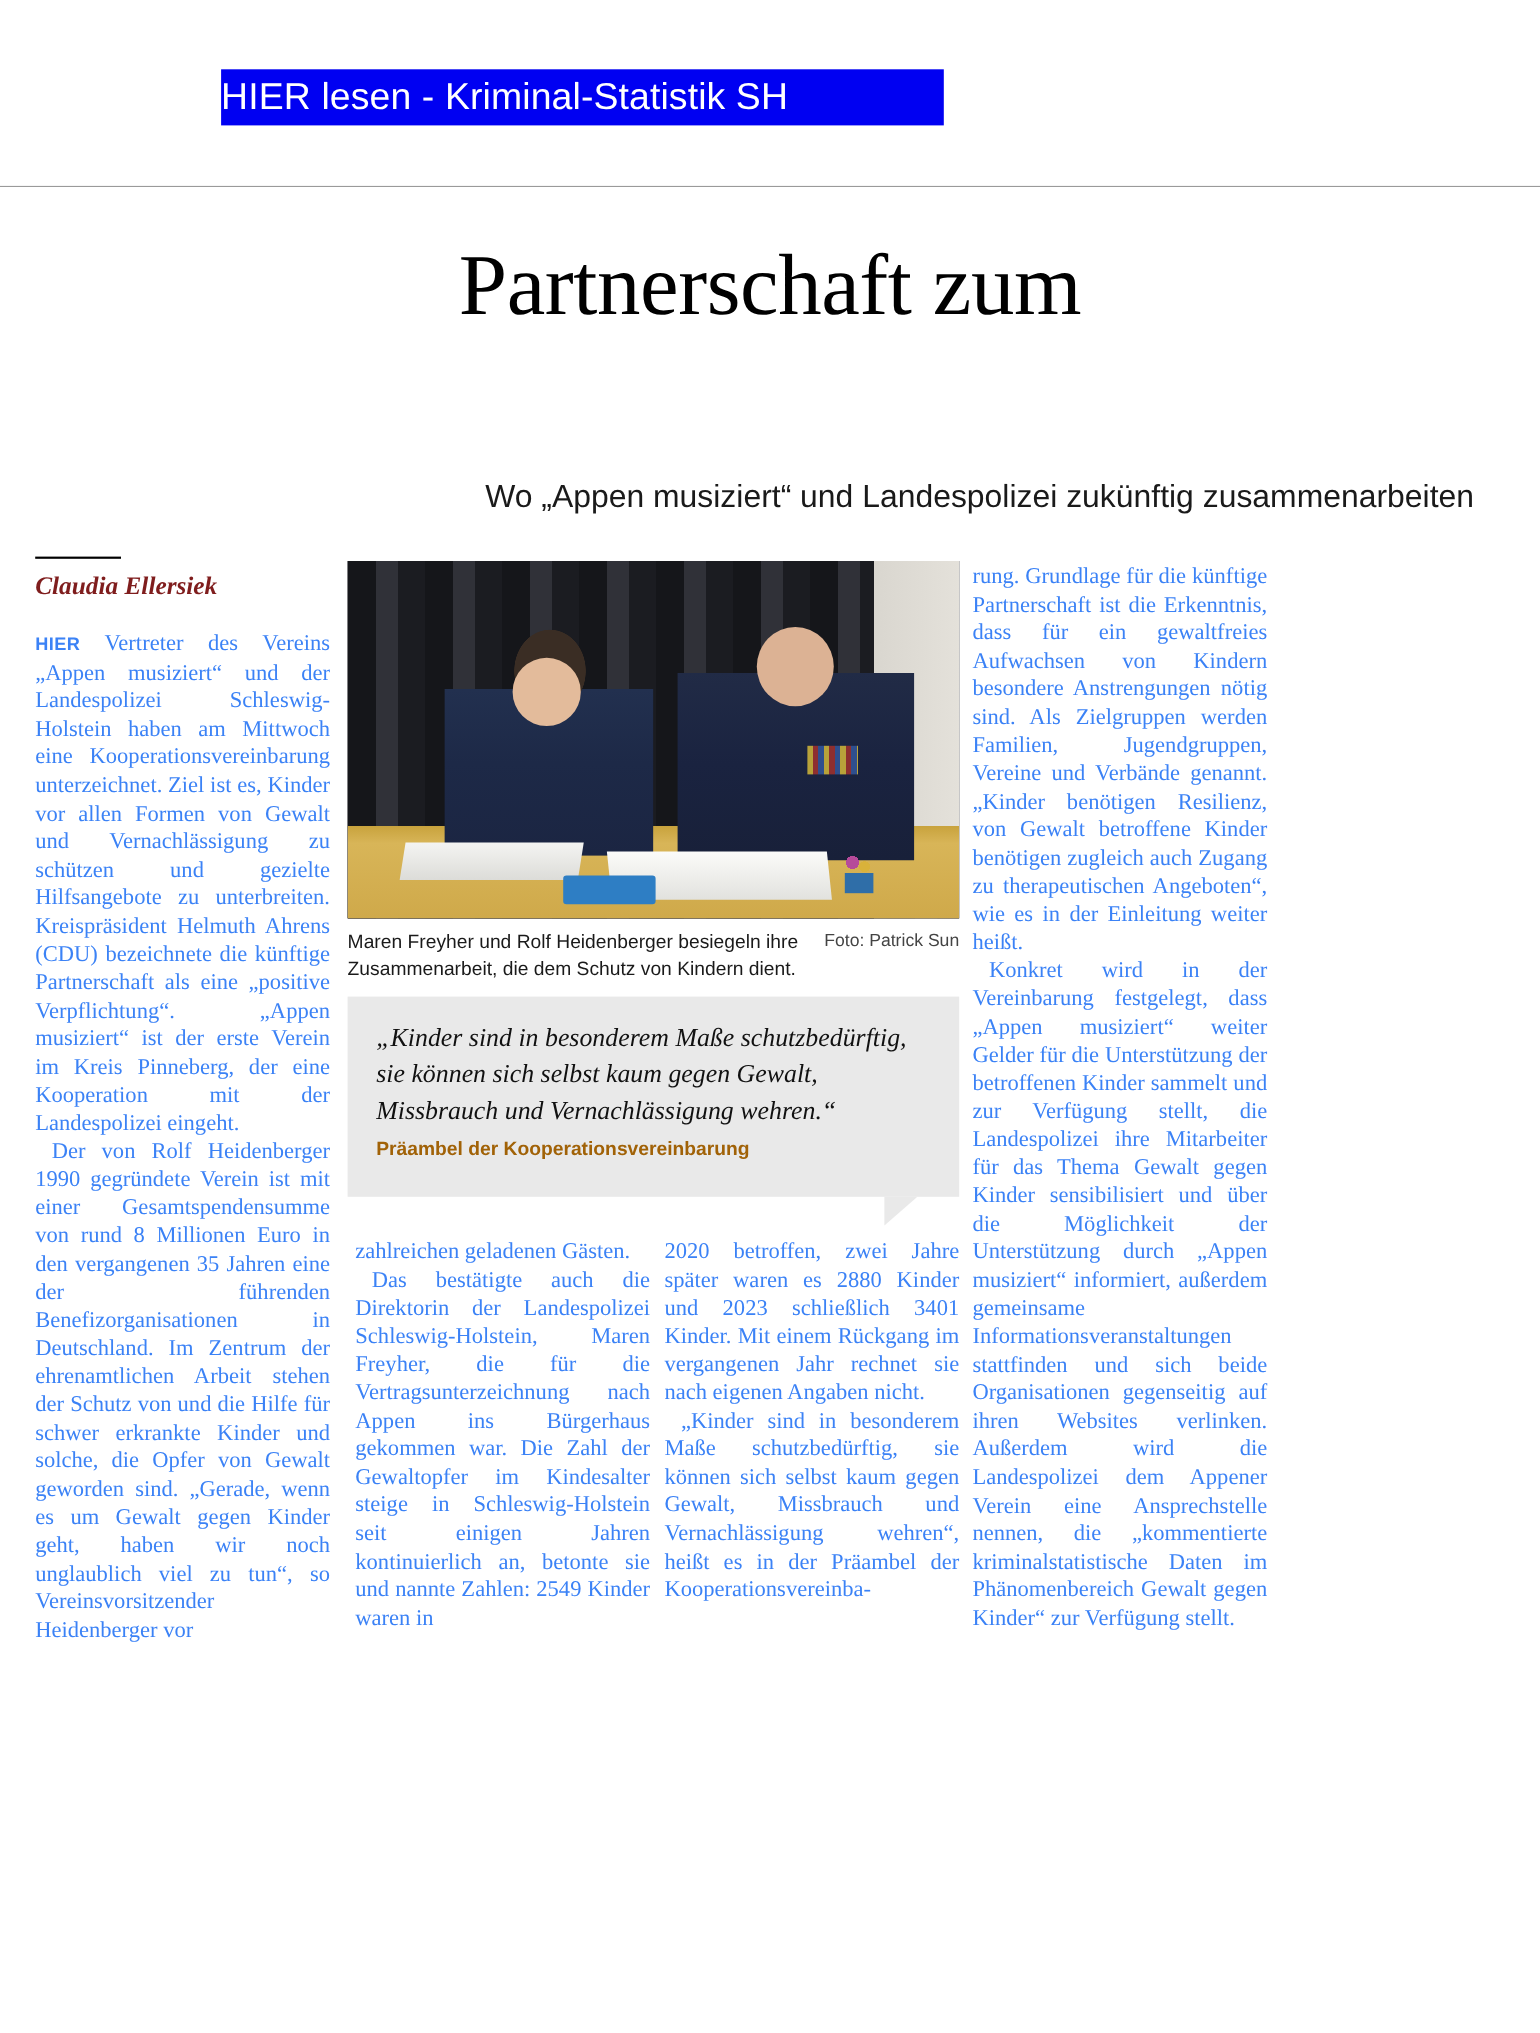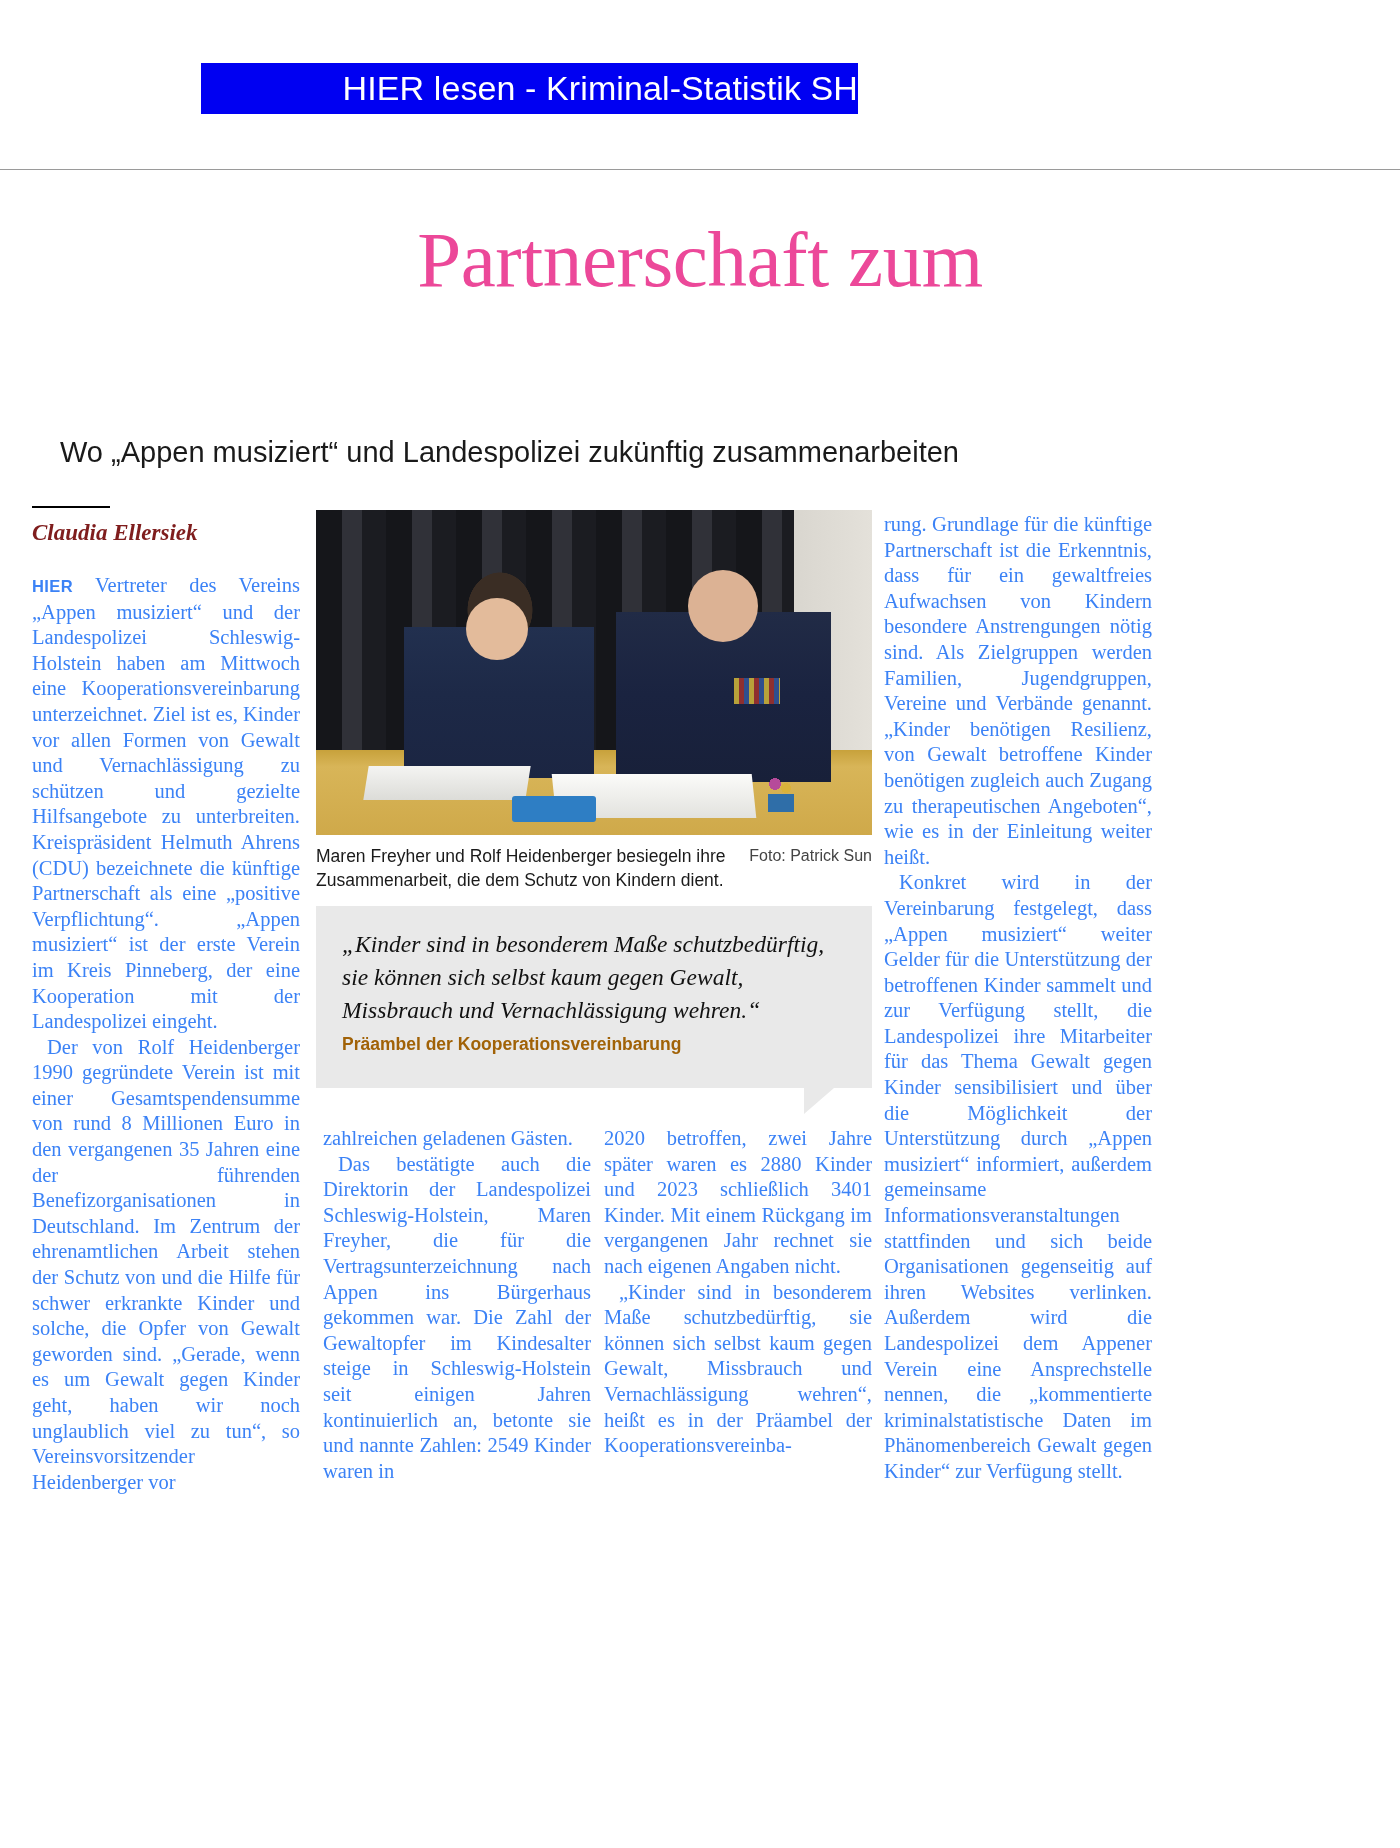--- a/index.html
+++ b/index.html
@@ -27,21 +27,21 @@
     position: absolute;
     left: 201px;
     top: 63px;
     width: 657px;
     height: 51px;
     background: #0000f2;
     color: #ffffff;
     font-family: "Liberation Sans", "DejaVu Sans", sans-serif;
     font-size: 34px;
     line-height: 51px;
-    text-align: right;
+    text-align: left;
     letter-spacing: 0.1px;
     white-space: nowrap;
   }
   .top-rule {
     position: absolute;
     left: 0;
     top: 169px;
     width: 1400px;
     height: 1px;
     background: #9a9a9a;
@@ -52,30 +52,30 @@
     position: absolute;
     left: 100px;
     top: 212px;
     width: 1200px;
     text-align: center;
     font-family: "Liberation Serif", "DejaVu Serif", serif;
     font-size: 79px;
     line-height: 95px;
     font-weight: normal;
     letter-spacing: -0.4px;
-    color: #ec4899;
+    color: #000000;
   }
   .headline .hl-line { display: block; }
 
   .subhead {
     position: absolute;
     left: 60px;
     top: 434px;
     width: 1280px;
-    text-align: left;
+    text-align: right;
     font-family: "Liberation Sans", "DejaVu Sans", sans-serif;
     font-size: 29px;
     line-height: 36px;
     font-weight: 300;
     color: #1a1a1a;
   }
 
   .bodytext {
     font-family: "Liberation Serif", "DejaVu Serif", serif;
     font-size: 20.5px;

